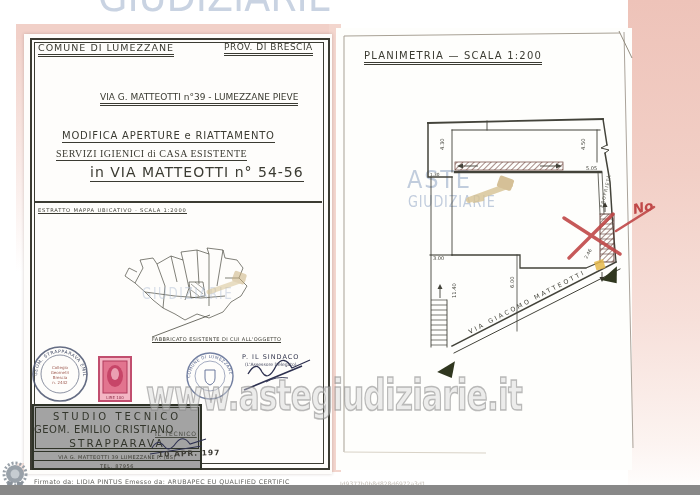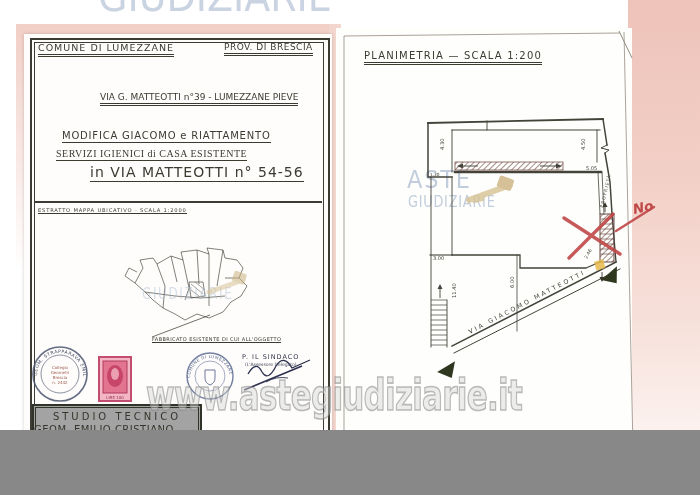--- a/index.html
+++ b/index.html
@@ -1,16 +1,16 @@
 <!DOCTYPE html>
 <html><head>
 <meta charset="utf-8">
 <style>
   html,body{margin:0;padding:0;background:#888;}
-  #canvas{position:relative;width:700px;height:430px;background:#ffffff;overflow:hidden;
+  #canvas{position:relative;width:700px;height:485px;background:#ffffff;overflow:hidden;
           font-family:"DejaVu Sans",sans-serif;}
   .abs{position:absolute;}
   .t{position:absolute;color:#3b3b32;white-space:nowrap;font-family:"DejaVu Sans",sans-serif;}
   .dul{border-bottom:3px double #3b3b32;padding-bottom:1px;}
   .sul{border-bottom:1.5px solid #3b3b32;padding-bottom:1px;}
   .thin-ul{border-bottom:1px solid #3b3b32;}
   svg{position:absolute;overflow:visible;}
   svg text{font-family:"DejaVu Sans",sans-serif;}
   .wm-blue{position:absolute;color:#b3c1d6;font-weight:400;white-space:nowrap;
            transform-origin:left top;}
@@ -40,21 +40,21 @@
 
   <div class="t" style="left:38px;top:42px;font-size:9.5px;letter-spacing:1px;">
     <span class="dul">COMUNE DI LUMEZZANE</span></div>
   <div class="t" style="left:224px;top:42px;font-size:9px;letter-spacing:.5px;">
     <span class="dul">PROV. DI BRESCIA</span></div>
 
   <div class="t" style="left:100px;top:92px;font-size:9px;">
     <span class="dul">VIA G. MATTEOTTI n°39 - LUMEZZANE PIEVE</span></div>
 
   <div class="t" style="left:62px;top:130px;font-size:10px;letter-spacing:.8px;">
-    <span class="sul">MODIFICA GIACOMO e RIATTAMENTO</span></div>
+    <span class="sul">MODIFICA APERTURE e RIATTAMENTO</span></div>
   <div class="t" style="left:56px;top:148px;font-size:10px;letter-spacing:.5px;font-family:Liberation Serif, serif;">
     <span class="sul">SERVIZI IGIENICI di CASA ESISTENTE</span></div>
   <div class="t" style="left:90px;top:164px;font-size:14px;letter-spacing:1px;">
     <span class="sul">in VIA MATTEOTTI n° 54-56</span></div>
 
   <div class="abs" style="left:35px;top:201px;width:287px;height:1.5px;background:#3c3c33;"></div>
 
   <div class="t" style="left:38px;top:207px;font-size:5.2px;letter-spacing:.8px;">
     <span class="thin-ul">ESTRATTO MAPPA UBICATIVO - SCALA 1:2000</span></div>
 

